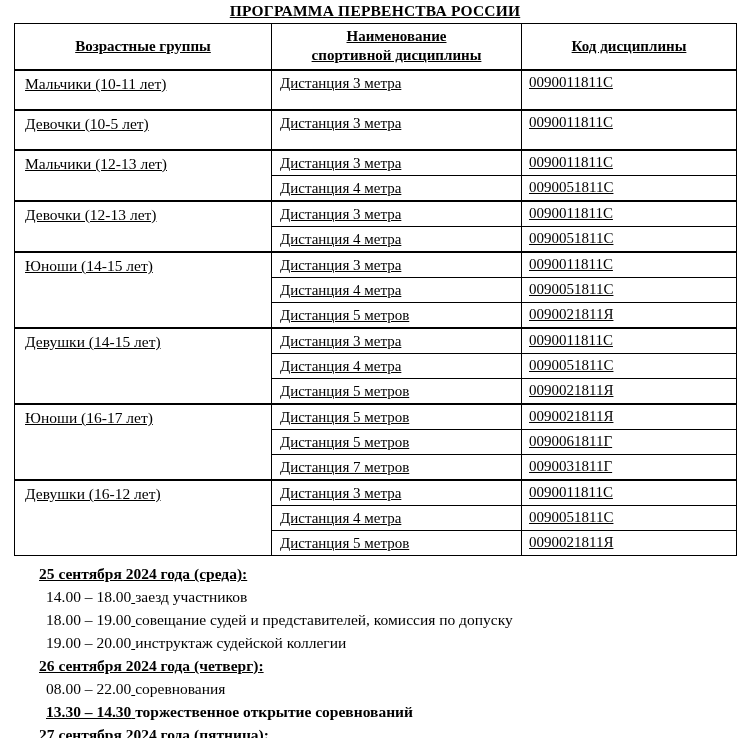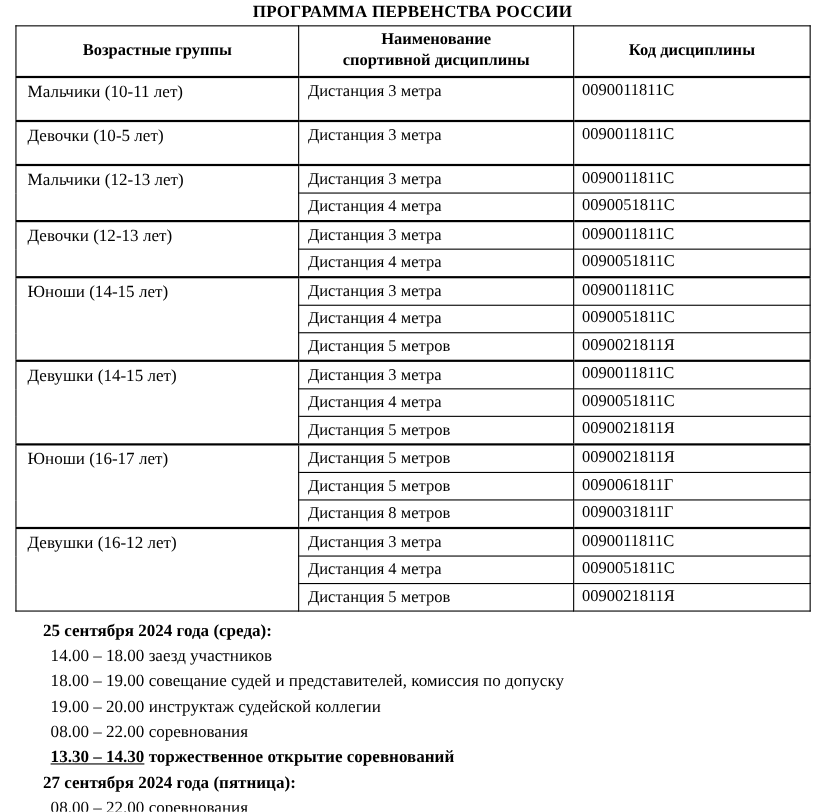--- a/index.html
+++ b/index.html
@@ -14,20 +14,21 @@
     overflow: hidden;
     font-family: "Liberation Serif", "DejaVu Serif", serif;
     color: #000000;
     -webkit-font-smoothing: none;
   }
   .page {
     position: relative;
     width: 750px;
     height: 554px;
     box-sizing: border-box;
+    text-decoration: underline;
   }
 
   
   .doc-title {
     text-align: center;
     font-weight: bold;
     font-size: 15.5px;
     letter-spacing: 0.2px;
     line-height: 20px;
     padding-top: 1px;
@@ -204,21 +205,21 @@
         <tr class="group-start">
           <td class="group-cell" rowspan="3">Юноши (16-17 лет)</td>
           <td class="disc-cell">Дистанция 5 метров</td>
           <td class="code-cell">0090021811Я</td>
         </tr>
         <tr>
           <td class="disc-cell">Дистанция 5 метров</td>
           <td class="code-cell">0090061811Г</td>
         </tr>
         <tr>
-          <td class="disc-cell">Дистанция 8 метров</td>
+          <td class="disc-cell">Дистанция 7 метров</td>
           <td class="code-cell">0090031811Г</td>
         </tr>
         <tr class="group-start">
           <td class="group-cell" rowspan="3">Девушки (16-12 лет)</td>
           <td class="disc-cell">Дистанция 3 метра</td>
           <td class="code-cell">0090011811С</td>
         </tr>
         <tr>
           <td class="disc-cell">Дистанция 4 метра</td>
           <td class="code-cell">0090051811С</td>
@@ -228,19 +229,20 @@
           <td class="code-cell">0090021811Я</td>
         </tr>
       </tbody>
   </table>
 
   <div class="schedule" id="schedule-root">
       <div class="sched-day">25 сентября 2024 года (среда):</div>
       <div class="sched-item"><span class="time">14.00 – 18.00</span> <span class="desc">заезд участников</span></div>
       <div class="sched-item"><span class="time">18.00 – 19.00</span> <span class="desc">совещание судей и представителей, комиссия по допуску</span></div>
       <div class="sched-item"><span class="time">19.00 – 20.00</span> <span class="desc">инструктаж судейской коллегии</span></div>
+      <div class="sched-day">26 сентября 2024 года (четверг):</div>
       <div class="sched-item"><span class="time">08.00 – 22.00</span> <span class="desc">соревнования</span></div>
       <div class="sched-item highlight"><span class="time">13.30 – 14.30</span> <span class="desc">торжественное открытие соревнований</span></div>
       <div class="sched-day">27 сентября 2024 года (пятница):</div>
       <div class="sched-item"><span class="time">08.00 – 22.00</span> <span class="desc">соревнования</span></div>
     </div>
 
 </div>
 
 </body></html>

